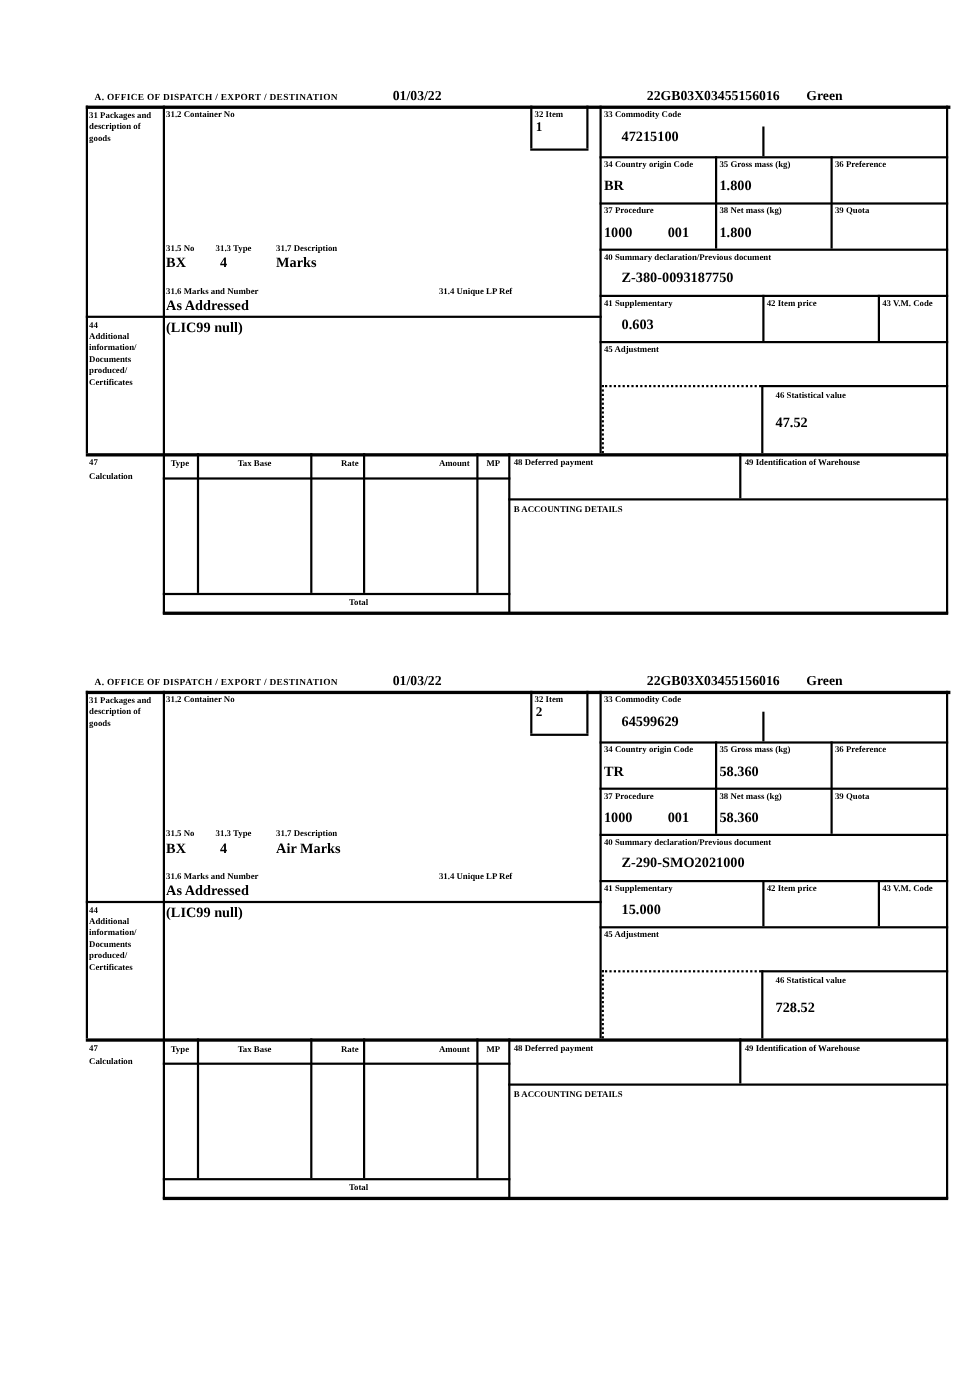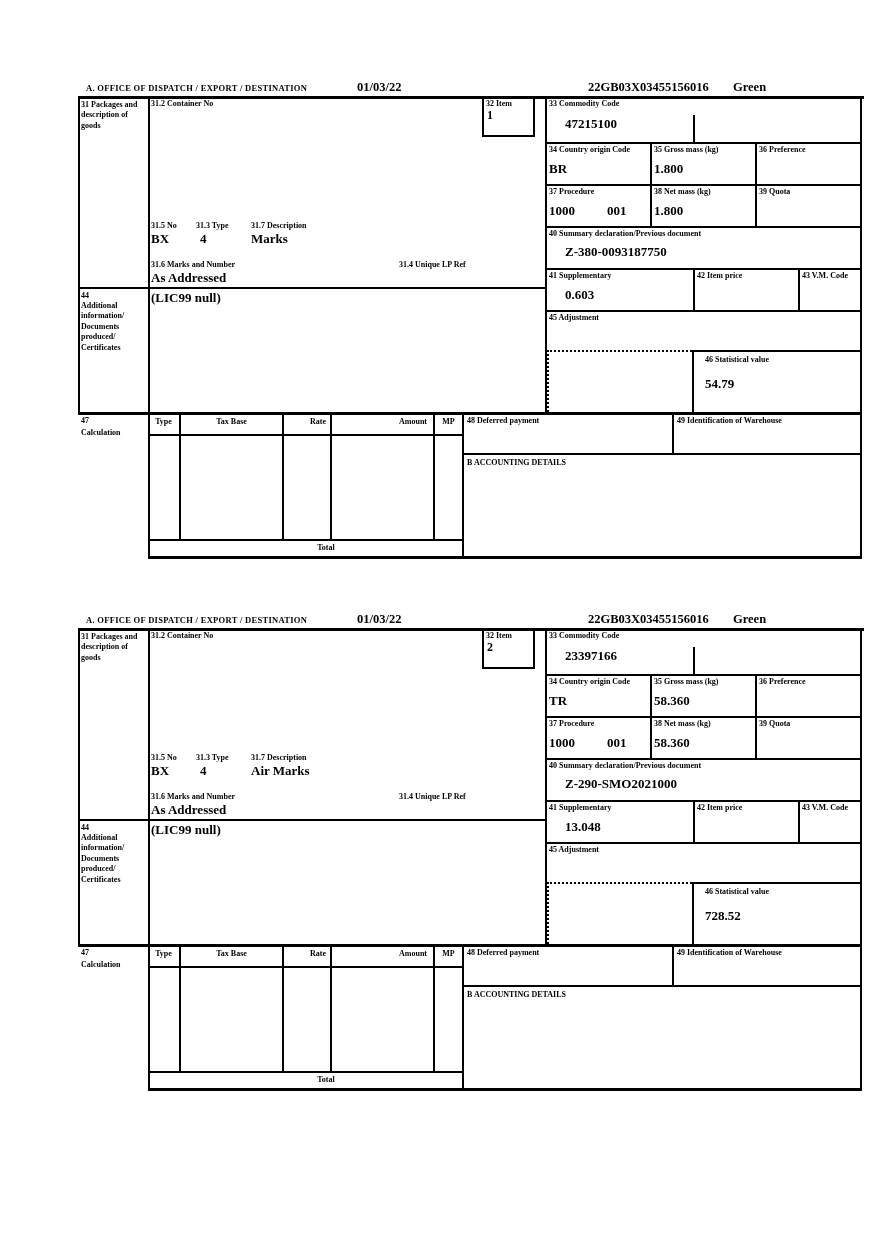--- a/index.html
+++ b/index.html
@@ -98,21 +98,21 @@
   <div class="v" style="left:565px;top:164px">Z-380-0093187750</div>
   <div class="t" style="left:549px;top:191px">41 Supplementary</div>
   <div class="v" style="left:565px;top:207px">0.603</div>
   <div class="t" style="left:697px;top:191px">42 Item price</div>
   <div class="t" style="left:802px;top:191px">43 V.M. Code</div>
   <div class="t" style="left:81px;top:211px">44</div>
   <div class="t tw" style="left:81px;top:221px;width:62px">Additional information/ Documents produced/ Certificates</div>
   <div class="v" style="left:151px;top:210px">(LIC99 null)</div>
   <div class="t" style="left:549px;top:233px">45 Adjustment</div>
   <div class="t" style="left:705px;top:275px">46 Statistical value</div>
-  <div class="v" style="left:705px;top:296px">54.79</div>
+  <div class="v" style="left:705px;top:296px">47.52</div>
   <div class="t" style="left:81px;top:336px">47</div>
   <div class="t" style="left:81px;top:348px">Calculation</div>
   <div class="t c" style="left:148px;top:337px;width:31px">Type</div>
   <div class="t c" style="left:181px;top:337px;width:101px">Tax Base</div>
   <div class="t r" style="left:282px;top:337px;width:44px">Rate</div>
   <div class="t r" style="left:330px;top:337px;width:97px">Amount</div>
   <div class="t c" style="left:435px;top:337px;width:27px">MP</div>
   <div class="t" style="left:467px;top:336px">48 Deferred payment</div>
   <div class="t" style="left:677px;top:336px">49 Identification of Warehouse</div>
   <div class="t" style="left:467px;top:378px">B ACCOUNTING DETAILS</div>
@@ -164,21 +164,21 @@
   <div class="l" style="left:148px;top:459px;width:316px;height:2px"></div>
   <div class="l" style="left:672px;top:332px;width:2px;height:41px"></div>
   <div class="l" style="left:462px;top:373px;width:400px;height:2px"></div>
   <div class="l" style="left:148px;top:476px;width:714px;height:3px"></div>
 
   <div class="t tw" style="left:81px;top:20px;width:58px">31 Packages and description of goods</div>
   <div class="t" style="left:151px;top:19px">31.2 Container No</div>
   <div class="t" style="left:486px;top:19px">32 Item</div>
   <div class="sv" style="left:487px;top:28px">2</div>
   <div class="t" style="left:549px;top:19px">33 Commodity Code</div>
-  <div class="v" style="left:565px;top:36px">23397166</div>
+  <div class="v" style="left:565px;top:36px">64599629</div>
   <div class="t" style="left:549px;top:65px">34 Country origin Code</div>
   <div class="v" style="left:549px;top:81px">TR</div>
   <div class="t" style="left:654px;top:65px">35 Gross mass (kg)</div>
   <div class="v" style="left:654px;top:81px">58.360</div>
   <div class="t" style="left:759px;top:65px">36 Preference</div>
   <div class="t" style="left:549px;top:107px">37 Procedure</div>
   <div class="v" style="left:549px;top:123px">1000</div>
   <div class="v" style="left:607px;top:123px">001</div>
   <div class="t" style="left:654px;top:107px">38 Net mass (kg)</div>
   <div class="v" style="left:654px;top:123px">58.360</div>
@@ -188,21 +188,21 @@
   <div class="t" style="left:251px;top:141px">31.7 Description</div>
   <div class="v" style="left:151px;top:151px">BX</div>
   <div class="v" style="left:200px;top:151px">4</div>
   <div class="v" style="left:251px;top:151px">Air Marks</div>
   <div class="t" style="left:151px;top:180px">31.6 Marks and Number</div>
   <div class="t" style="left:399px;top:180px">31.4 Unique LP Ref</div>
   <div class="v" style="left:151px;top:190px">As Addressed</div>
   <div class="t" style="left:549px;top:149px">40 Summary declaration/Previous document</div>
   <div class="v" style="left:565px;top:164px">Z-290-SMO2021000</div>
   <div class="t" style="left:549px;top:191px">41 Supplementary</div>
-  <div class="v" style="left:565px;top:207px">13.048</div>
+  <div class="v" style="left:565px;top:207px">15.000</div>
   <div class="t" style="left:697px;top:191px">42 Item price</div>
   <div class="t" style="left:802px;top:191px">43 V.M. Code</div>
   <div class="t" style="left:81px;top:211px">44</div>
   <div class="t tw" style="left:81px;top:221px;width:62px">Additional information/ Documents produced/ Certificates</div>
   <div class="v" style="left:151px;top:210px">(LIC99 null)</div>
   <div class="t" style="left:549px;top:233px">45 Adjustment</div>
   <div class="t" style="left:705px;top:275px">46 Statistical value</div>
   <div class="v" style="left:705px;top:296px">728.52</div>
   <div class="t" style="left:81px;top:336px">47</div>
   <div class="t" style="left:81px;top:348px">Calculation</div>

